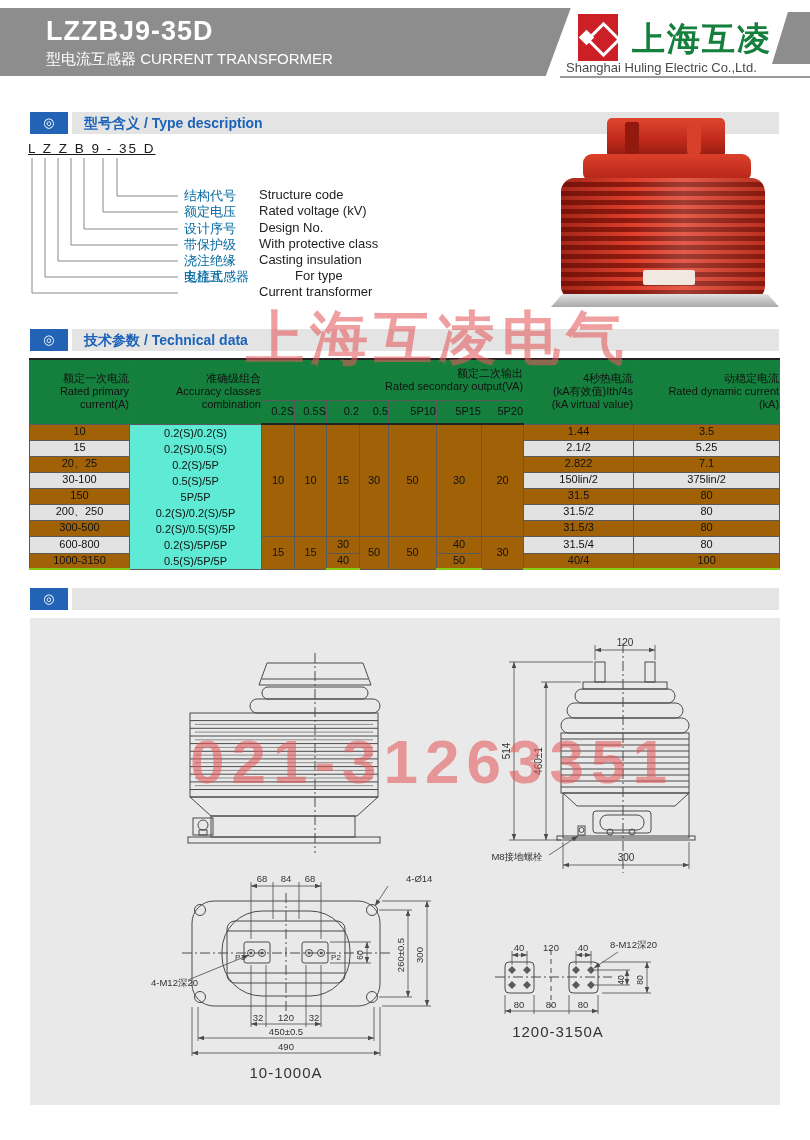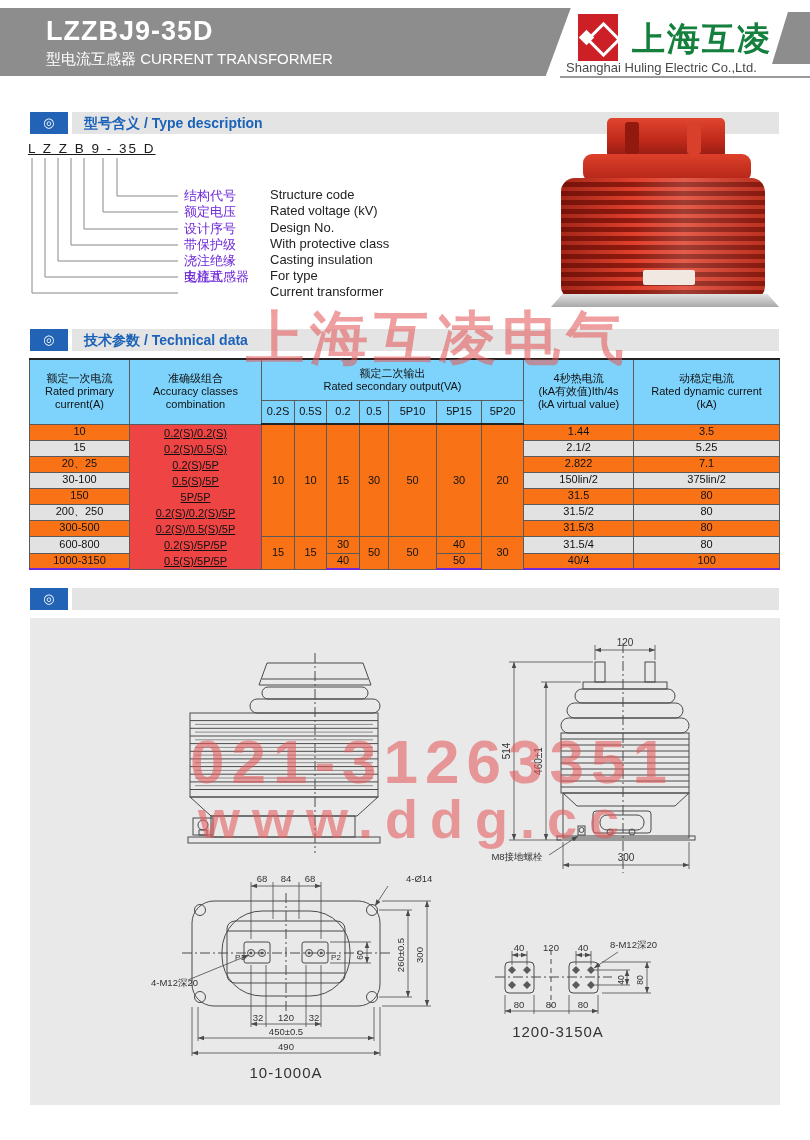--- a/index.html
+++ b/index.html
@@ -19,49 +19,49 @@
   .logo-d2{position:absolute;left:3px;top:18px;width:11px;height:11px;background:#fff;transform:rotate(45deg);}
   .brand-cn{position:absolute;left:632px;top:17px;font-size:33px;font-weight:bold;color:#15803d;letter-spacing:2px;}
   .brand-en{position:absolute;left:566px;top:60px;font-size:13px;color:#4a4a4a;}
   
   .sec-icon{position:absolute;width:38px;height:22px;background:#2263b5;color:#fff;text-align:center;
             line-height:22px;font-size:13px;}
   .sec-bar{position:absolute;width:707px;height:22px;background:#e4e4e4;}
   .sec-label{position:absolute;font-size:14px;font-weight:bold;color:#1b62b8;line-height:22px;padding-left:12px;}
   
   .type-code{position:absolute;left:28px;top:141px;font-size:13.5px;color:#1a1a1a;letter-spacing:2px;text-decoration:underline;}
-  .tc-cn{position:absolute;left:184px;width:86px;height:18px;font-size:13px;color:#6d28d9;}
-  .tc-en{position:absolute;left:270px;width:190px;height:18px;font-size:13px;color:#222;}
+  .tc-cn{position:absolute;left:184px;width:86px;height:18px;font-size:13px;color:#0369a1;}
+  .tc-en{position:absolute;left:259px;width:190px;height:18px;font-size:13px;color:#222;}
   
   .photo{position:absolute;left:545px;top:112px;width:240px;height:196px;}
   .ph-term{position:absolute;left:62px;top:6px;width:118px;height:40px;border-radius:5px;
            background:linear-gradient(180deg,#e0452f 0%,#c02a1b 55%,#8f1b10 100%);}
   .ph-term:before{content:"";position:absolute;left:18px;top:4px;width:14px;height:32px;background:#92190e;border-radius:3px;}
   .ph-term:after{content:"";position:absolute;right:24px;top:4px;width:14px;height:32px;background:#d8402b;border-radius:3px;}
   .ph-head{position:absolute;left:38px;top:42px;width:168px;height:28px;border-radius:9px;
            background:linear-gradient(180deg,#dd402a,#b22417);background-color:#c32619;}
   .ph-body{position:absolute;left:16px;top:66px;width:204px;height:122px;border-radius:14px;overflow:hidden;
            background:repeating-linear-gradient(180deg,#df3f2b 0 4px,#8f1a0f 4px 9px);}
   .ph-shade{position:absolute;inset:0;background:linear-gradient(90deg,rgba(90,10,5,.45),rgba(255,255,255,0) 35%,rgba(255,255,255,.15) 60%,rgba(120,20,10,.35));}
   .ph-base{position:absolute;left:6px;top:182px;width:228px;height:13px;background:linear-gradient(180deg,#e2e2e2,#a8a8a8);
            clip-path:polygon(5% 0,95% 0,100% 100%,0 100%);}
   .ph-tag{position:absolute;left:98px;top:158px;width:52px;height:15px;background:#f2e8e2;border-radius:2px;}
   
   .tblwrap{position:absolute;left:29px;top:358px;}
   table.tbl{border-collapse:collapse;table-layout:fixed;width:750px;}
   .tbl th,.tbl td{border:1px solid #5a5a5a;padding:0;text-align:center;vertical-align:middle;
                   font-size:11px;font-weight:normal;color:#111;line-height:1.2;}
-  .tbl th{background:#7dd3fc;white-space:pre-line;}
+  .tbl th{background:#15803d;white-space:pre-line;text-align:right;}
   .tbl .t1 th{border-top:2px solid #222;}
   .tbl .sub th{border-bottom:2px solid #222;height:22px;}
-  .tbl td{background:#f97316;}
+  .tbl td{background:#a16207;}
   .tbl tr.r{height:16px;}
   .tbl td.sh{background:#e2e2e2;}
-  .tbl td.acc{background:#ef4444;text-decoration:underline;}
-  .tbl tr.last td{border-bottom:2px solid #6d28d9;}
+  .tbl td.acc{background:#5eead4;}
+  .tbl tr.last td{border-bottom:2px solid #84cc16;}
   .accline{display:block;height:16px;line-height:16px;}
   
   .wm{position:absolute;color:rgba(228,90,90,0.58);font-weight:bold;pointer-events:none;z-index:30;white-space:nowrap;}
   .wm1{left:246px;top:300px;font-size:58px;letter-spacing:6px;}
   .wm2{left:190px;top:726px;font-size:62px;letter-spacing:7px;}
   .wm3{left:198px;top:788px;font-size:54px;letter-spacing:12px;}
   
   .panel{position:absolute;left:30px;top:618px;width:750px;height:487px;background:#e9e9e9;}
   .panel svg{position:absolute;left:0;top:7px;}
   text{font-family:"Liberation Sans",sans-serif;}
@@ -104,21 +104,21 @@
   <div class="tc-en" style="top:187px;">Structure code</div>
   <div class="tc-cn" style="top:203px;">额定电压</div>
   <div class="tc-en" style="top:203px;">Rated voltage (kV)</div>
   <div class="tc-cn" style="top:220px;">设计序号</div>
   <div class="tc-en" style="top:220px;">Design No.</div>
   <div class="tc-cn" style="top:236px;">带保护级</div>
   <div class="tc-en" style="top:236px;">With protective class</div>
   <div class="tc-cn" style="top:252px;">浇注绝缘</div>
   <div class="tc-en" style="top:252px;">Casting insulation</div>
   <div class="tc-cn" style="top:268px;">支柱式</div>
-  <div class="tc-en" style="top:268px;">For type</div>
+  <div class="tc-en" style="top:268px;margin-left:36px;">For type</div>
   <div class="tc-cn" style="top:268px;">电流互感器</div>
   <div class="tc-en" style="top:284px;">Current transformer</div>
 
   <div class="photo">
     <div class="ph-term"></div>
     <div class="ph-head"></div>
     <div class="ph-body">
         <div class="ph-shade"></div>
       </div>
     <div class="ph-tag"></div>
@@ -469,15 +469,14 @@
         <text x="489" y="383">80</text>
         <text x="521" y="383">80</text>
         <text x="553" y="383">80</text>
         <text x="528" y="412" font-size="15" letter-spacing="1">1200-3150A</text>
       </g>
     </svg>
   </div>
 
   <div class="wm wm1">上海互凌电气</div>
   <div class="wm wm2">021-31263351</div>
-  <div class="wm wm3">www.ddg.cc</div>
 
 </div>
 
 </body></html>

